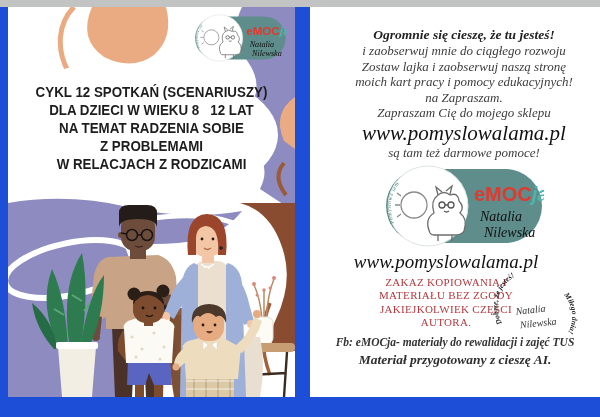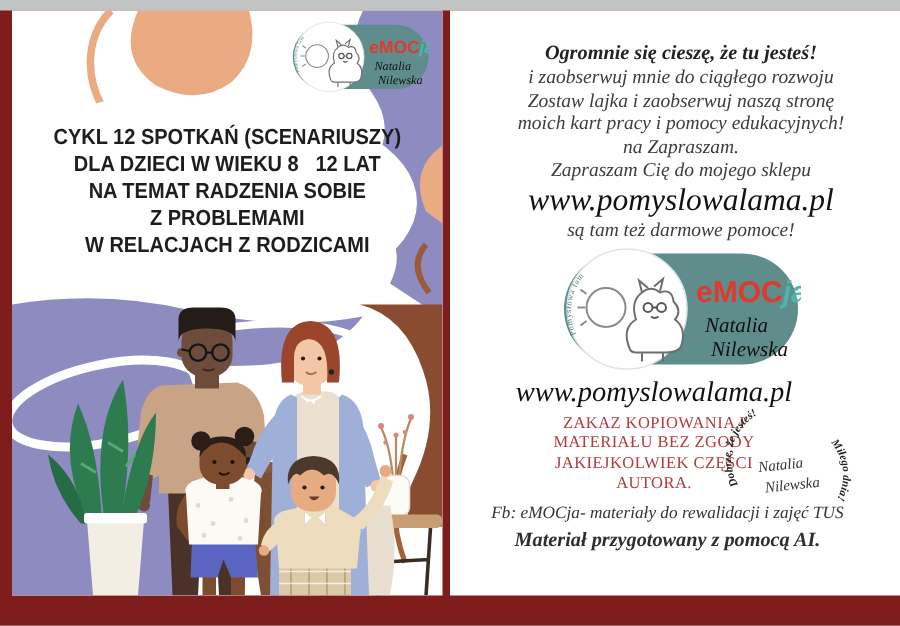--- a/index.html
+++ b/index.html
@@ -1,18 +1,18 @@
 <!DOCTYPE html>
 <html><head>
 <meta charset="utf-8">
 <style>
   html,body{margin:0;padding:0;}
   body{width:600px;height:417px;background:#dcdfe1;font-family:"Liberation Serif",serif;overflow:hidden;}
   .frame{width:600px;height:417px;box-sizing:border-box;border-top:7px solid #c2c4c4;
-         padding:0 18px 20px 8px;background:#7f1d1d;display:flex;gap:5px;}
+         padding:0 18px 20px 8px;background:#1d4ed8;display:flex;gap:15px;}
   .page{background:#fff;height:390px;position:relative;overflow:hidden;flex:none;}
   .page-left{width:287px;}
   .page-right{width:308px;}
   .art{position:absolute;inset:0;}
   
   .title-block{position:absolute;top:76px;left:0;right:0;text-align:center;transform:scaleX(.92);}
   .title-line{font-family:"Liberation Sans",sans-serif;font-weight:700;font-size:14.5px;
               line-height:18px;color:#1d1d1d;letter-spacing:0;}
   .logo-small{position:absolute;left:186px;top:6px;width:160px;height:86px;
               transform:scale(.58);transform-origin:top left;}
@@ -21,21 +21,21 @@
   
   .rp{box-sizing:border-box;padding-top:20px;text-align:center;color:#3c3c3c;}
   .greet-bold{font-style:italic;font-weight:700;font-size:13.5px;line-height:16px;color:#222;}
   .greet-line{font-style:italic;font-size:13px;line-height:15.5px;}
   .shop-url{font-style:italic;font-size:21px;line-height:24px;color:#111;}
   .freebies{font-style:italic;font-size:13px;line-height:16px;}
   .site-block{width:240px;margin:2px 0 0 16px;text-align:center;}
   .site-url{font-style:italic;font-size:19px;line-height:22px;color:#111;}
   .warning{margin-top:3px;}
   .warn-line{font-weight:400;font-size:11px;line-height:13.5px;color:#b23a3e;letter-spacing:.3px;}
-  .fb-line{font-style:italic;font-weight:400;font-size:11.5px;line-height:14px;margin-top:5px;color:#333;margin-right:18px;}
+  .fb-line{font-style:italic;font-weight:700;font-size:11.5px;line-height:14px;margin-top:5px;color:#333;margin-right:18px;}
   .ai-line{font-style:italic;font-weight:700;font-size:13.5px;line-height:16px;margin-top:3px;color:#2e2e2e;margin-right:18px;}
   .badge{position:absolute;left:176px;top:254px;}
 </style>
 </head>
 <body>
 
 <div class="frame">
 
   <div class="page page-left">
     <svg class="art" width="287" height="390" viewBox="0 0 287 390" xmlns="http://www.w3.org/2000/svg">
@@ -240,21 +240,21 @@
       <div class="site-url">www.pomyslowalama.pl</div>
       <div class="warning">
         <div class="warn-line">ZAKAZ KOPIOWANIA I</div>
         <div class="warn-line">MATERIAŁU BEZ ZGODY</div>
         <div class="warn-line">JAKIEJKOLWIEK CZĘŚCI</div>
         <div class="warn-line">AUTORA.</div>
       </div>
     </div>
 
     <div class="fb-line">Fb: eMOCja- materiały do rewalidacji i zajęć TUS</div>
-    <div class="ai-line">Materiał przygotowany z pomocą AI.</div>
+    <div class="ai-line">Materiał przygotowany z cieszę AI.</div>
 
     <svg class="badge" width="100" height="100" viewBox="0 0 100 100" xmlns="http://www.w3.org/2000/svg">
       <path id="arcT" d="M16 62 A 33 33 0 0 1 74 28" fill="none"></path>
       <path id="arcB" d="M78 34 A 33 33 0 0 1 60 88" fill="none"></path>
       <text font-size="7.5" font-style="italic" font-weight="700" fill="#222222">
         <textPath href="#arcT">Dobrze, że jesteś!</textPath>
       </text>
       <text font-size="7.5" font-style="italic" font-weight="700" fill="#222222">
         <textPath href="#arcB">Miłego dnia!</textPath>
       </text>

